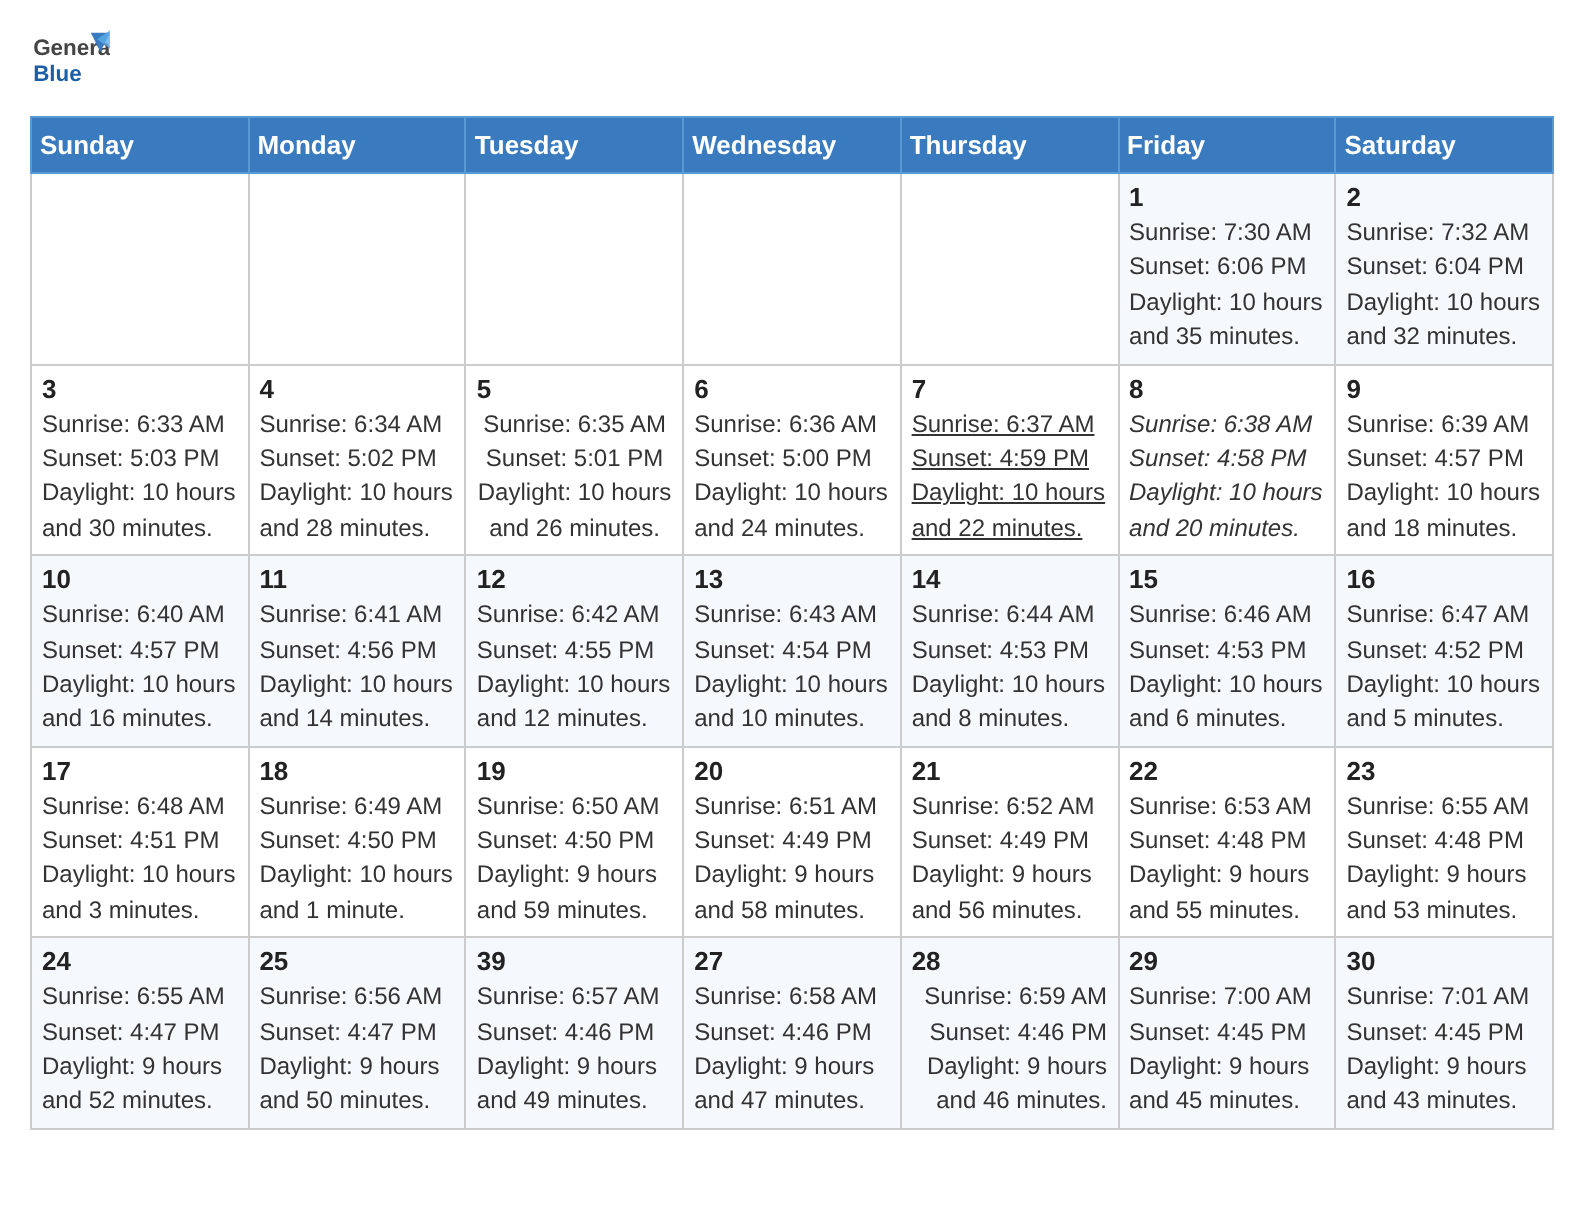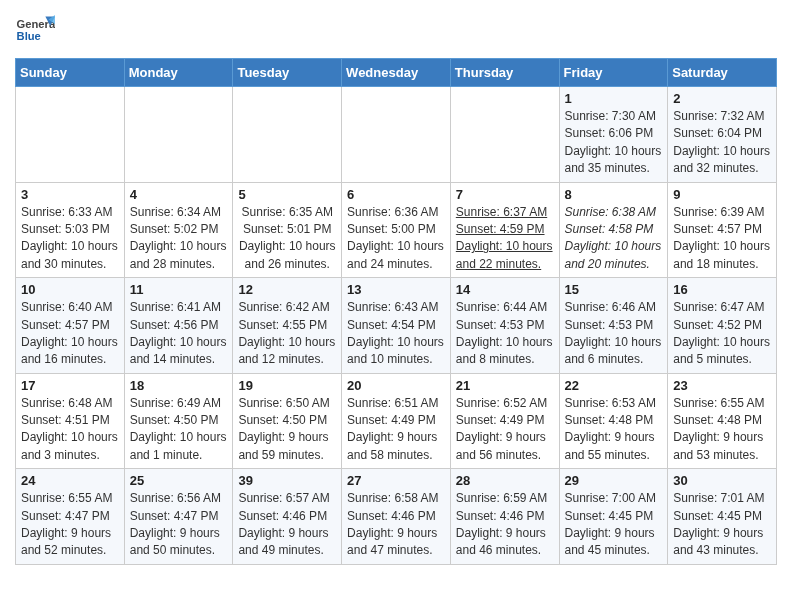--- a/index.html
+++ b/index.html
@@ -315,21 +315,21 @@
         </td>
         <td>
           <span class="day-number">27</span>
           <div class="day-info" style="white-space: pre-line;">Sunrise: 6:58 AM
 Sunset: 4:46 PM
 Daylight: 9 hours
 and 47 minutes.</div>
         </td>
         <td>
           <span class="day-number">28</span>
-          <div class="day-info" style="white-space: pre-line;">Sunrise: 6:59 AM
+          <div class="day-info" style="white-space: pre-line; text-align: right;">Sunrise: 6:59 AM
 Sunset: 4:46 PM
 Daylight: 9 hours
 and 46 minutes.</div>
         </td>
         <td>
           <span class="day-number">29</span>
           <div class="day-info" style="white-space: pre-line;">Sunrise: 7:00 AM
 Sunset: 4:45 PM
 Daylight: 9 hours
 and 45 minutes.</div>

